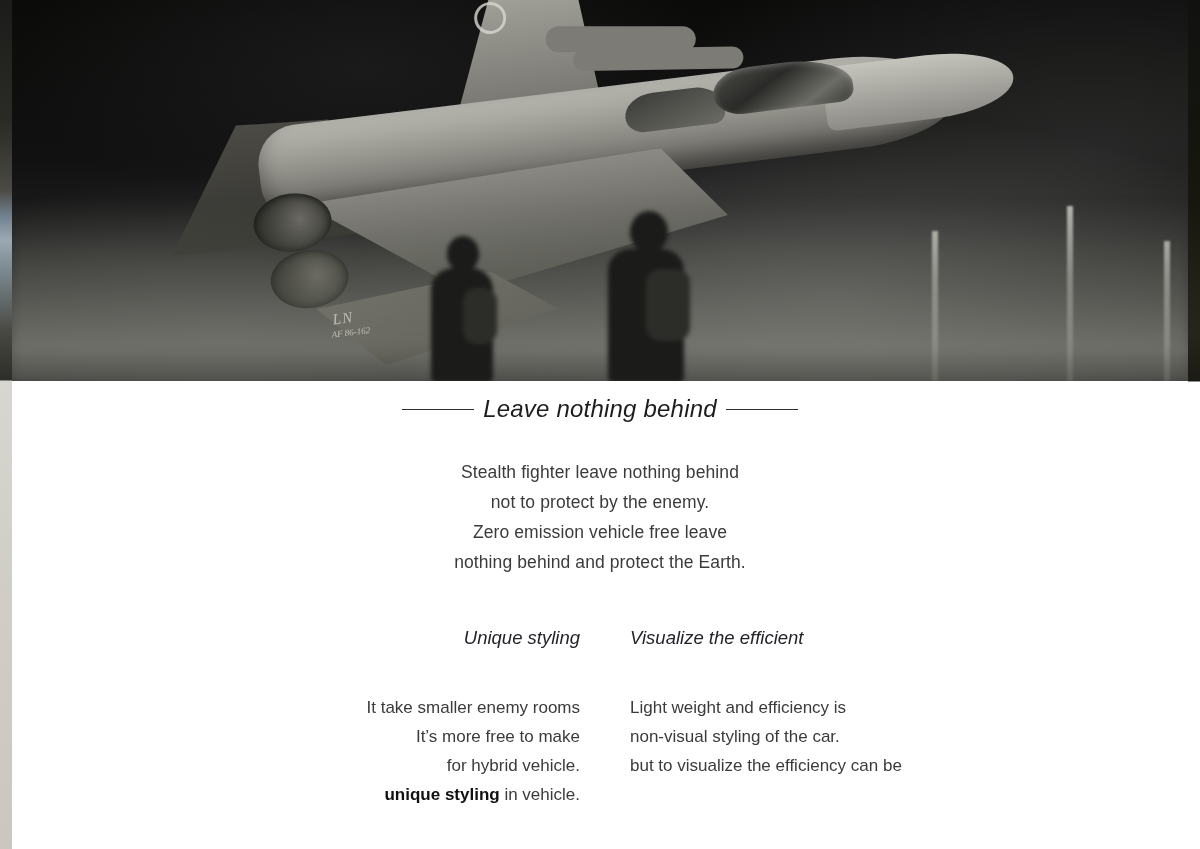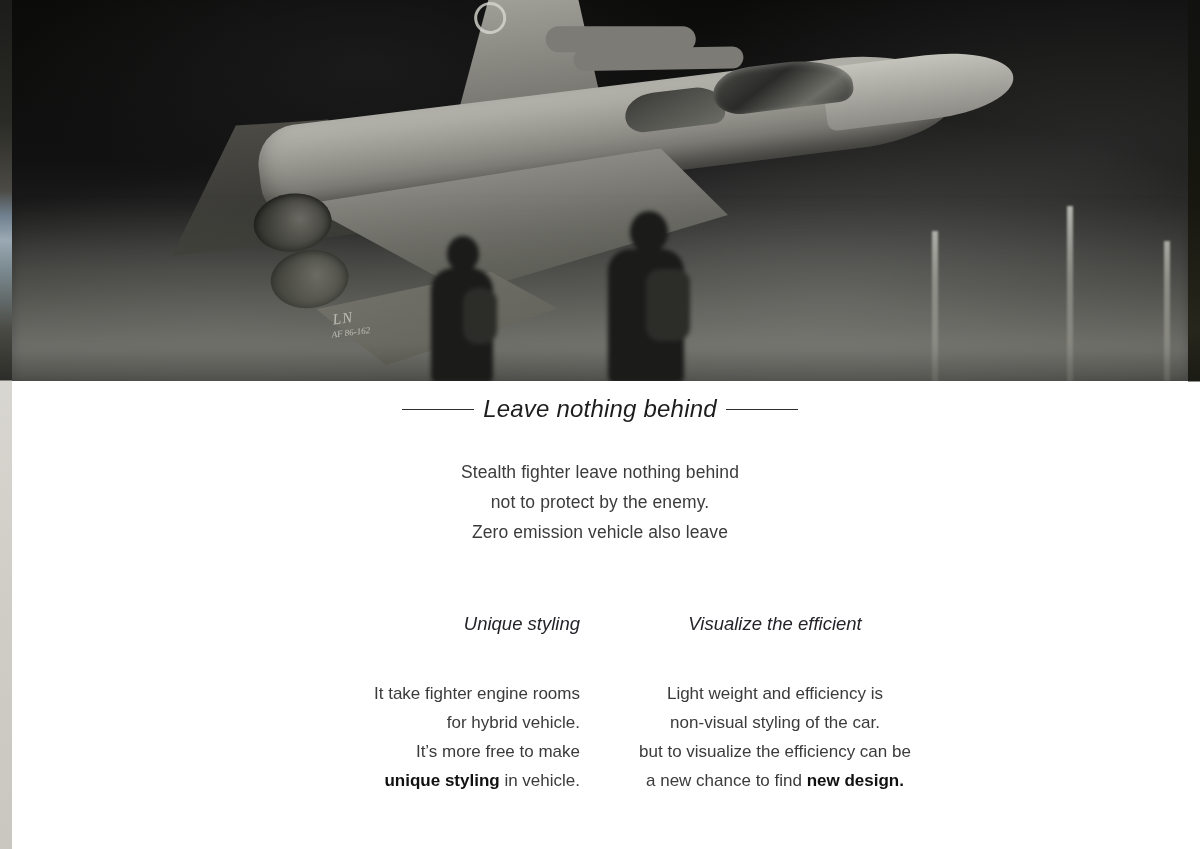--- a/index.html
+++ b/index.html
@@ -247,28 +247,28 @@
     color: #3b3b3b;
     font-size: 17.5px;
     line-height: 30px;
     letter-spacing: 0.1px;
   }
 
   .columns {
     display: flex;
     justify-content: center;
     gap: 50px;
-    margin-top: 66px;
+    margin-top: 50px;
     padding-left: 10px;
   }
   .col {
     width: 290px;
   }
   .col.left  { text-align: right; }
-  .col.right { text-align: center; }
+  .col.right { text-align: left; }
 
   .col-title {
     font-style: italic;
     font-size: 18.5px;
     color: #23232a;
     margin-bottom: 44px;
   }
   .col-body {
     font-size: 17px;
     line-height: 29px;
@@ -331,40 +331,40 @@
 
     <div class="headline-row">
       <div class="rule"></div>
       <div class="headline">Leave nothing behind</div>
       <div class="rule"></div>
     </div>
 
     <div class="lede">
       <div>Stealth fighter leave nothing behind</div>
       <div>not to protect by the enemy.</div>
-      <div>Zero emission vehicle also leave</div>
+      <div>Zero emission vehicle free leave</div>
+      <div>nothing behind and protect the Earth.</div>
     </div>
 
     <div class="columns">
 
       <div class="col left">
         <div class="col-title">Unique styling</div>
         <div class="col-body">
-          <div>It take fighter engine rooms</div>
+          <div>It take smaller enemy rooms</div>
+          <div>It’s more free to make</div>
           <div>for hybrid vehicle.</div>
-          <div>It’s more free to make</div>
           <div><b>unique styling</b><span> in vehicle.</span></div>
         </div>
       </div>
 
       <div class="col right">
         <div class="col-title">Visualize the efficient</div>
         <div class="col-body">
           <div>Light weight and efficiency is</div>
           <div>non-visual styling of the car.</div>
           <div>but to visualize the efficiency can be</div>
-          <div><span>a new chance to find </span><b>new design.</b></div>
         </div>
       </div>
 
     </div>
   </div>
 </div>
 
 </body></html>

